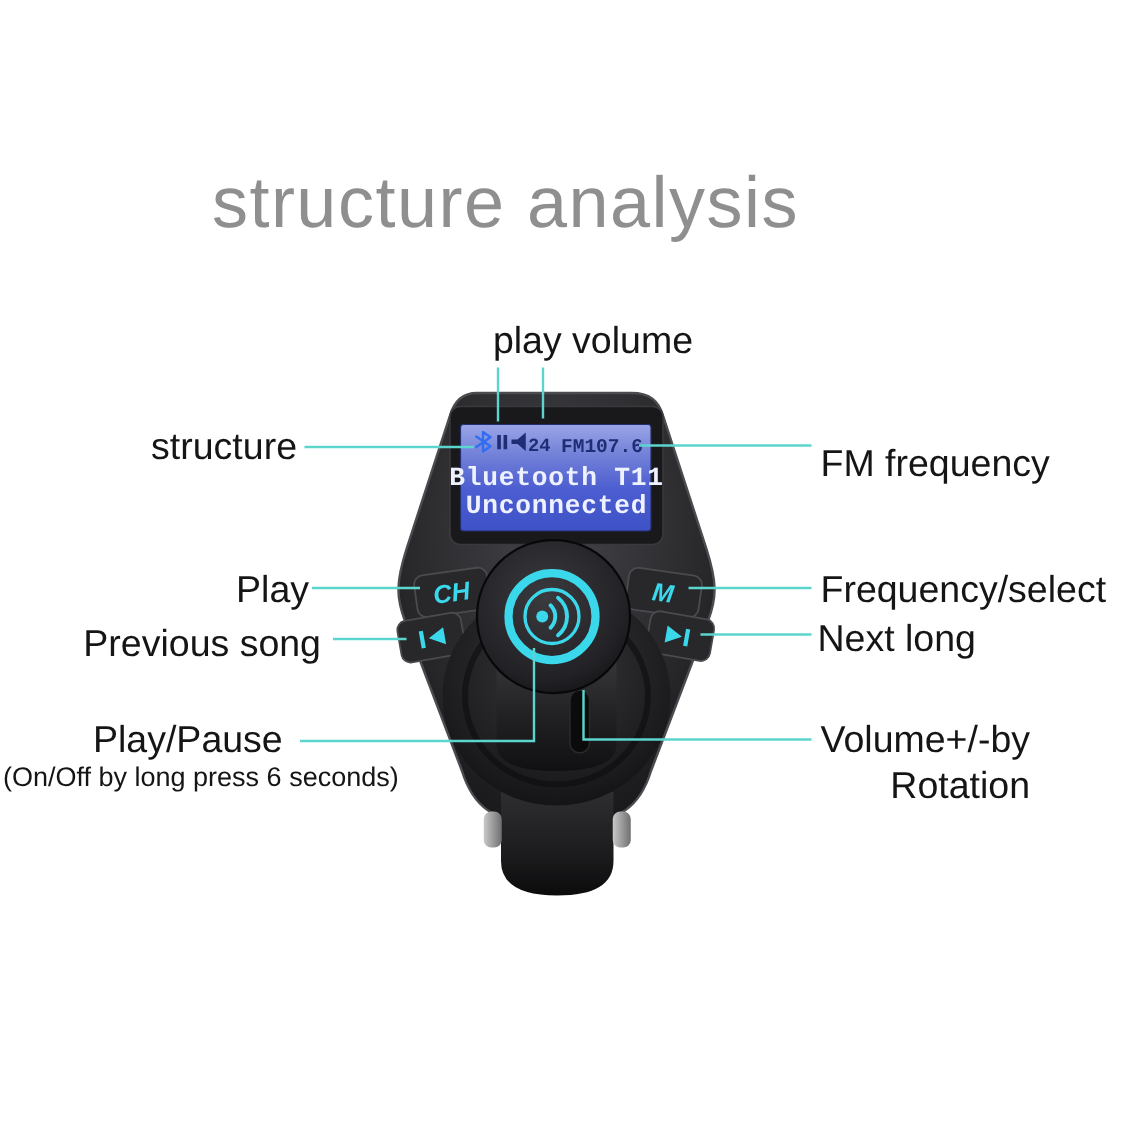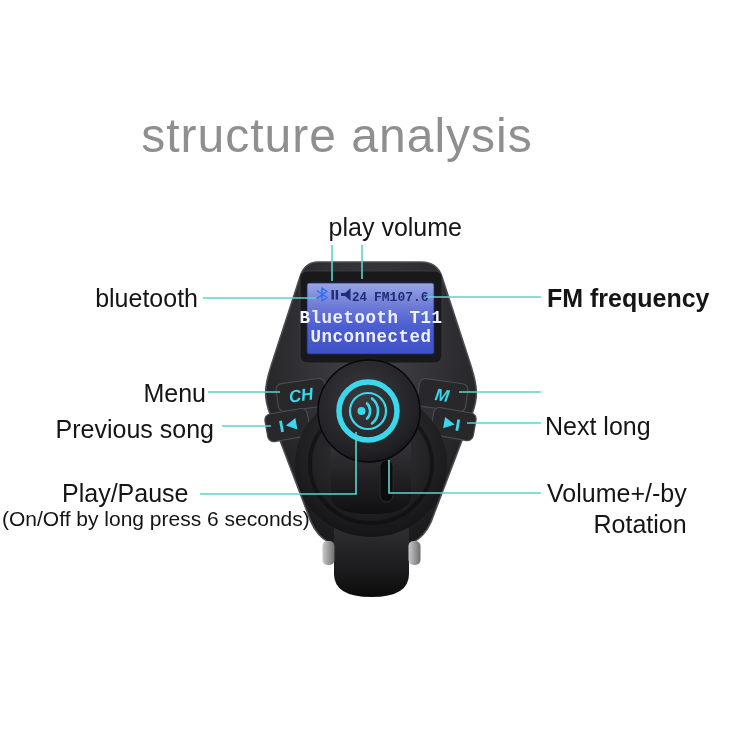--- a/index.html
+++ b/index.html
@@ -20,21 +20,21 @@
     letter-spacing:1px;
   }
   .device-svg{position:absolute;left:0;top:0;}
   .label{
     position:absolute;
     color:#151515;
     font-size:25px;
     line-height:30px;
     white-space:nowrap;
   }
-  .label.small{font-size:21px;line-height:25px;}
+  .label.small{font-size:18px;line-height:25px;}
   .label.two-line{white-space:nowrap;}
 </style>
 </head>
 <body>
 
 <div class="stage">
 
   <div class="title">structure analysis</div>
 
   <svg class="device-svg" width="750" height="750" viewBox="0 0 750 750">
@@ -152,26 +152,27 @@
       <path d="M459 392 H541"></path>
       <path d="M222 426 H271"></path>
       <path d="M467 423 H541"></path>
       <path d="M200 494 H356 V432"></path>
       <path d="M389 460 V493 H541"></path>
     </g>
   </svg>
 
   <div class="label" style="left:262px;top:212px;width:200px;text-align:right;">play volume</div>
 
-  <div class="label" style="right:552px;top:283px;">bluetooth</div>
+  <div class="label" style="right:552px;top:283px;">structure</div>
 
-  <div class="label" style="left:547px;top:283px;font-weight:bold;">FM frequency</div>
+  <div class="label" style="left:547px;top:294px;">FM frequency</div>
 
-  <div class="label" style="right:544px;top:378px;">Menu</div>
+  <div class="label" style="right:544px;top:378px;">Play</div>
 
+  <div class="label" style="left:547px;top:378px;">Frequency/select</div>
 
   <div class="label" style="right:536px;top:414px;text-align:center;">Previous song</div>
 
   <div class="label" style="left:545px;top:411px;">Next long</div>
 
   <div class="label" style="left:62px;top:478px;text-align:center;">Play/Pause</div>
 
   <div class="label small" style="left:2px;top:506px;">(On/Off by long press 6 seconds)</div>
 
   <div class="label two-line" style="left:547px;top:478px;line-height:31px;text-align:right;">

